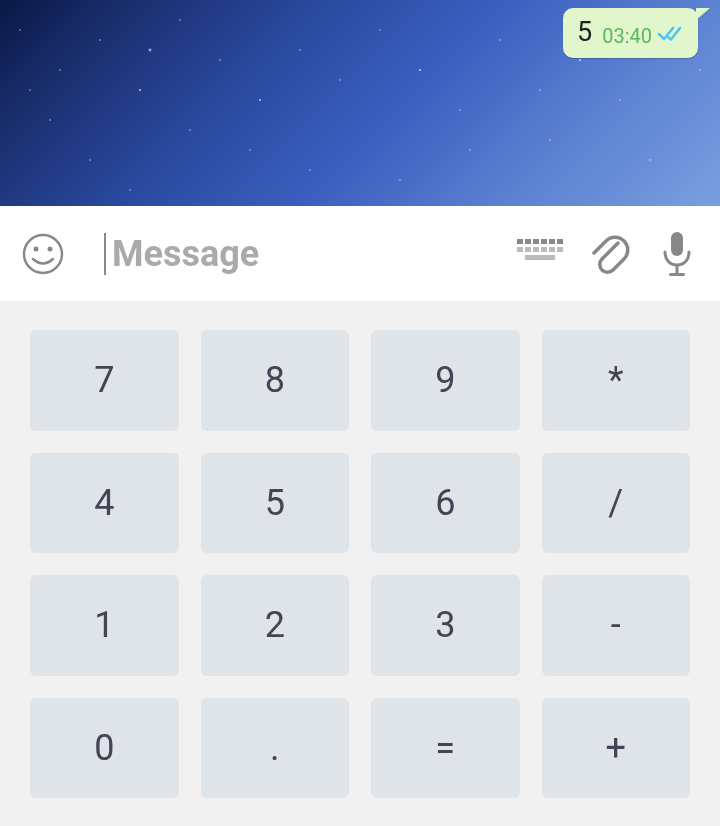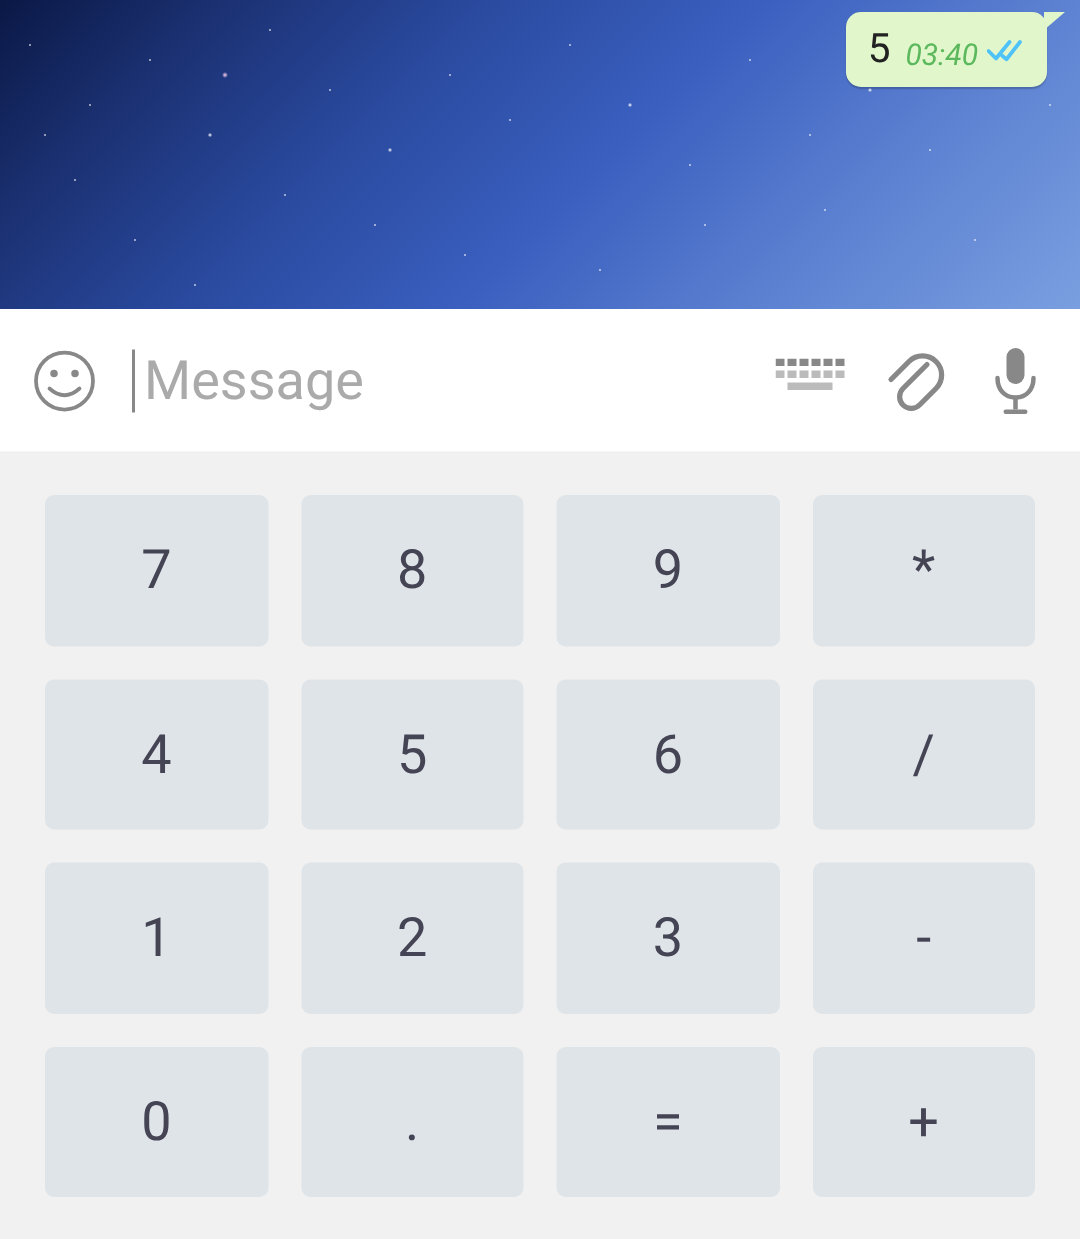--- a/index.html
+++ b/index.html
@@ -94,21 +94,20 @@
       display: inline-flex;
       align-items: center;
       float: right;
       margin-left: 10px;
       margin-top: 6px;
     }
     .bubble-time {
       font-size: 20px;
       color: #5cb85c;
       margin-right: 6px;
-      font-style: italic;
     }
     .ticks {
       display: inline-block;
       color: #4fc3f7;
     }
     .bubble-small .bubble-content {
       display: inline;
     }
     .bubble-small .bubble-meta {
       margin-top: 0;
@@ -129,21 +128,22 @@
       padding: 0 18px;
       gap: 18px;
       border-bottom: 1px solid #eee;
     }
     .input-placeholder {
       flex: 1;
       font-size: 36px;
       color: #aaa;
       border-left: 2px solid #888;
       padding-left: 6px;
-      margin-left: 2px;
+      margin-left: 18px;
+      font-weight: bold;
     }
     .icon-btn {
       width: 50px;
       height: 50px;
       display: flex;
       align-items: center;
       justify-content: center;
       color: #888;
       cursor: pointer;
     }

